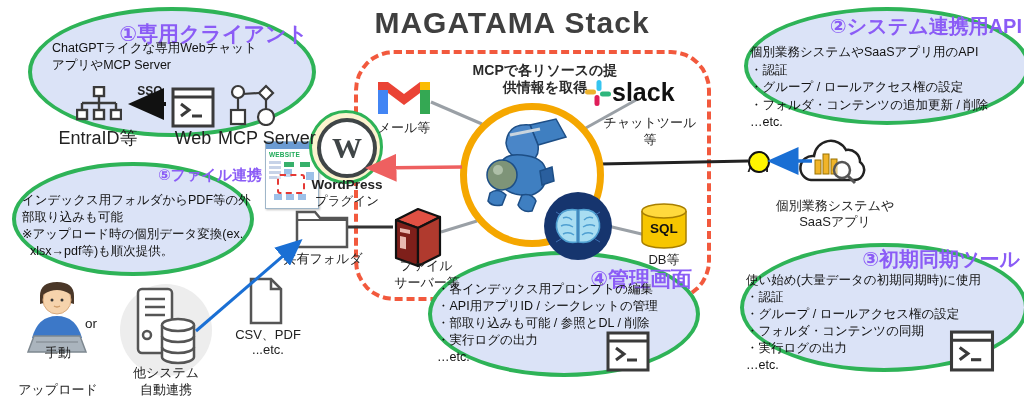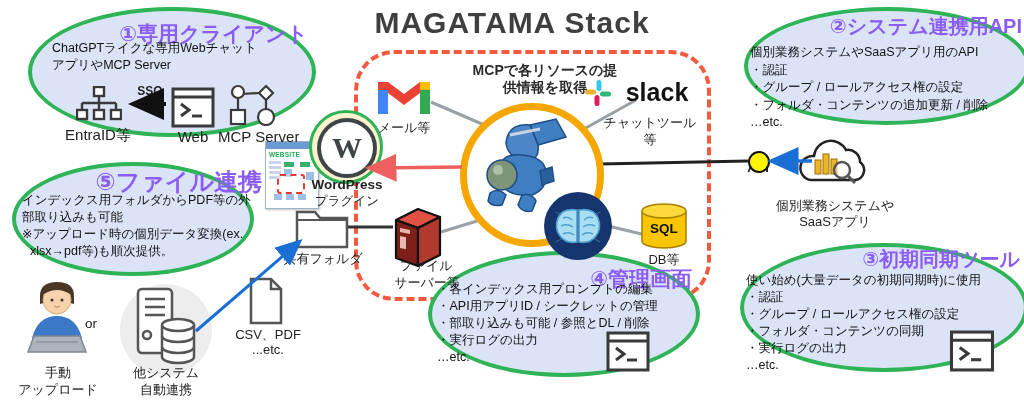--- a/index.html
+++ b/index.html
@@ -6,21 +6,21 @@
   body{font-family:"Liberation Sans","DejaVu Sans",sans-serif;color:#1a1a1a;}
   .stage{position:relative;width:1024px;height:408px;overflow:hidden;background:#fff;}
   .abs{position:absolute;}
   .main-title{left:0;right:0;top:6px;text-align:center;font-size:30px;font-weight:bold;color:#3f3f3f;letter-spacing:1px;z-index:2;}
   
   .dashed-rect{left:354px;top:50px;width:349px;height:243px;border:4px dashed #f2593d;border-radius:40px;z-index:1;}
   
   .bubble{background:#dbe3f7;border:4px solid #2eb357;border-radius:50%;z-index:2;}
   .bubble-title{position:absolute;left:0;right:0;text-align:right;font-weight:bold;color:#8b5cf6;z-index:3;}
   .bubble-body{position:absolute;font-size:12.5px;line-height:17px;color:#111;white-space:nowrap;z-index:3;}
-  .lbl{position:absolute;font-size:15px;color:#222;text-align:center;white-space:nowrap;z-index:4;}
+  .lbl{position:absolute;font-size:18px;color:#222;text-align:center;white-space:nowrap;z-index:4;}
   .lbl-b{font-weight:bold;}
   .caption{left:440px;top:62px;width:210px;text-align:center;font-weight:bold;font-size:14px;line-height:17px;color:#2b2b2b;z-index:2;}
   
   .hub-circle{left:460px;top:103px;width:130px;height:130px;background:#fff;border:7px solid #f5a700;border-radius:50%;z-index:3;}
   .brain-circle{left:544px;top:192px;width:68px;height:68px;background:#16356e;border-radius:50%;z-index:4;display:flex;align-items:center;justify-content:center;}
   .api-dot{left:748px;top:151px;width:18px;height:18px;background:#fef600;border:2.5px solid #111;border-radius:50%;z-index:4;}
   
   .wp-glow{left:309px;top:110px;width:68px;height:68px;background:#fcf3cf;border:3px solid #2eb357;border-radius:50%;z-index:3;}
   .wp-circle{left:317px;top:118px;width:52px;height:52px;background:#fff;border:4px solid #3f4547;border-radius:50%;z-index:4;display:flex;align-items:center;justify-content:center;}
   .wp-w{font-family:"Liberation Serif","DejaVu Serif",serif;font-weight:bold;font-size:30px;color:#3f4547;line-height:1;}
@@ -137,21 +137,21 @@
     <div>…etc.</div>
   </div>
   <svg class="abs icon" style="left:606px;top:331px;" width="44" height="41" viewBox="0 0 44 41">
     <rect x="2" y="2" width="40" height="37" fill="#fff" stroke="#3a3a3a" stroke-width="3"></rect>
     <line x1="2" y1="10" x2="42" y2="10" stroke="#3a3a3a" stroke-width="3"></line>
     <path d="M10 17 L18 23 L10 29" fill="none" stroke="#3a3a3a" stroke-width="3"></path>
     <line x1="21" y1="29" x2="31" y2="29" stroke="#3a3a3a" stroke-width="3"></line>
   </svg>
 
   <div class="abs bubble" style="left:12px;top:162px;width:234px;height:106px;"></div>
-  <div class="bubble-title" style="left:12px;top:166px;width:250px;font-size:24px;">⑤ファイル連携</div>
+  <div class="bubble-title" style="left:12px;top:166px;width:250px;font-size:15px;">⑤ファイル連携</div>
   <div class="bubble-body" style="left:22px;top:192px;">
     <div>インデックス用フォルダからPDF等の外</div>
     <div>部取り込みも可能</div>
     <div>※アップロード時の個別データ変換(ex.</div>
     <div style="padding-left:8px;">xlsx→pdf等)も順次提供。</div>
   </div>
 
   <div class="abs caption">
     <div>MCPで各リソースの提</div>
     <div>供情報を取得</div>
@@ -199,21 +199,21 @@
     <polygon points="10,4 26,16 42,4 42,15 26,27 10,15" fill="#ea4335"></polygon>
   </svg>
   <div class="lbl" style="left:372px;top:119px;width:64px;font-size:13px;">メール等</div>
 
   <svg class="abs icon" style="left:584px;top:79px;" width="28" height="28" viewBox="0 0 28 28">
     <rect x="12.5" y="1" width="5" height="11" rx="2.5" fill="#36c5f0"></rect>
     <rect x="16" y="12.5" width="11" height="5" rx="2.5" fill="#2eb67d"></rect>
     <rect x="10.5" y="16" width="5" height="11" rx="2.5" fill="#e01e5a"></rect>
     <rect x="1" y="10.5" width="11" height="5" rx="2.5" fill="#ecb22e"></rect>
   </svg>
-  <div class="lbl" style="left:612px;top:78px;width:90px;font-size:25px;font-weight:bold;color:#111;text-align:center;">slack</div>
+  <div class="lbl" style="left:612px;top:78px;width:90px;font-size:25px;font-weight:bold;color:#111;text-align:left;">slack</div>
   <div class="lbl" style="left:600px;top:114px;width:100px;font-size:13px;">チャットツール</div>
   <div class="lbl" style="left:600px;top:131px;width:100px;font-size:13px;">等</div>
 
   <svg class="abs icon" style="left:640px;top:203px;" width="48" height="46" viewBox="0 0 48 46">
     <path d="M2 8 v30 a22 7 0 0 0 44 0 v-30" fill="#f7c600" stroke="#a87f00" stroke-width="1.5"></path>
     <ellipse cx="24" cy="8" rx="22" ry="7" fill="#ffd93d" stroke="#a87f00" stroke-width="1.5"></ellipse>
   </svg>
   <div class="lbl lbl-b" style="left:640px;top:221px;width:48px;font-size:13.5px;color:#111;z-index:5;">SQL</div>
   <div class="lbl" style="left:637px;top:251px;width:54px;font-size:13px;">DB等</div>
 
@@ -298,21 +298,21 @@
     <path d="M28 49 a16 6 0 0 0 32 0 M28 60 a16 6 0 0 0 32 0" fill="none" stroke="#555" stroke-width="2.5"></path>
   </svg>
 
   <svg class="abs icon" style="left:247px;top:277px;" width="38" height="48" viewBox="0 0 38 48">
     <path d="M4 2 h20 l10 10 v34 h-30 z" fill="#fff" stroke="#555" stroke-width="2.5"></path>
     <path d="M24 2 v10 h10" fill="none" stroke="#555" stroke-width="2.5"></path>
   </svg>
   <div class="lbl" style="left:228px;top:326px;width:80px;font-size:13px;">CSV、PDF</div>
   <div class="lbl" style="left:228px;top:342px;width:80px;font-size:13px;">...etc.</div>
 
-  <div class="lbl" style="left:22px;top:364px;width:72px;font-size:13px;">手動</div>
+  <div class="lbl" style="left:22px;top:344px;width:72px;font-size:13px;">手動</div>
   <div class="lbl" style="left:12px;top:381px;width:92px;font-size:13px;">アップロード</div>
   <div class="lbl" style="left:128px;top:364px;width:76px;font-size:13px;">他システム</div>
   <div class="lbl" style="left:128px;top:381px;width:76px;font-size:13px;">自動連携</div>
 
   <svg id="arrows" class="overlay">
     <defs>
       <marker id="ah-black" markerWidth="9" markerHeight="8" refX="7" refY="4" orient="auto">
           <polygon points="0,0 9,4 0,8" fill="#111"></polygon>
         </marker>
       <marker id="ah-red" markerWidth="9" markerHeight="8" refX="7" refY="4" orient="auto">

